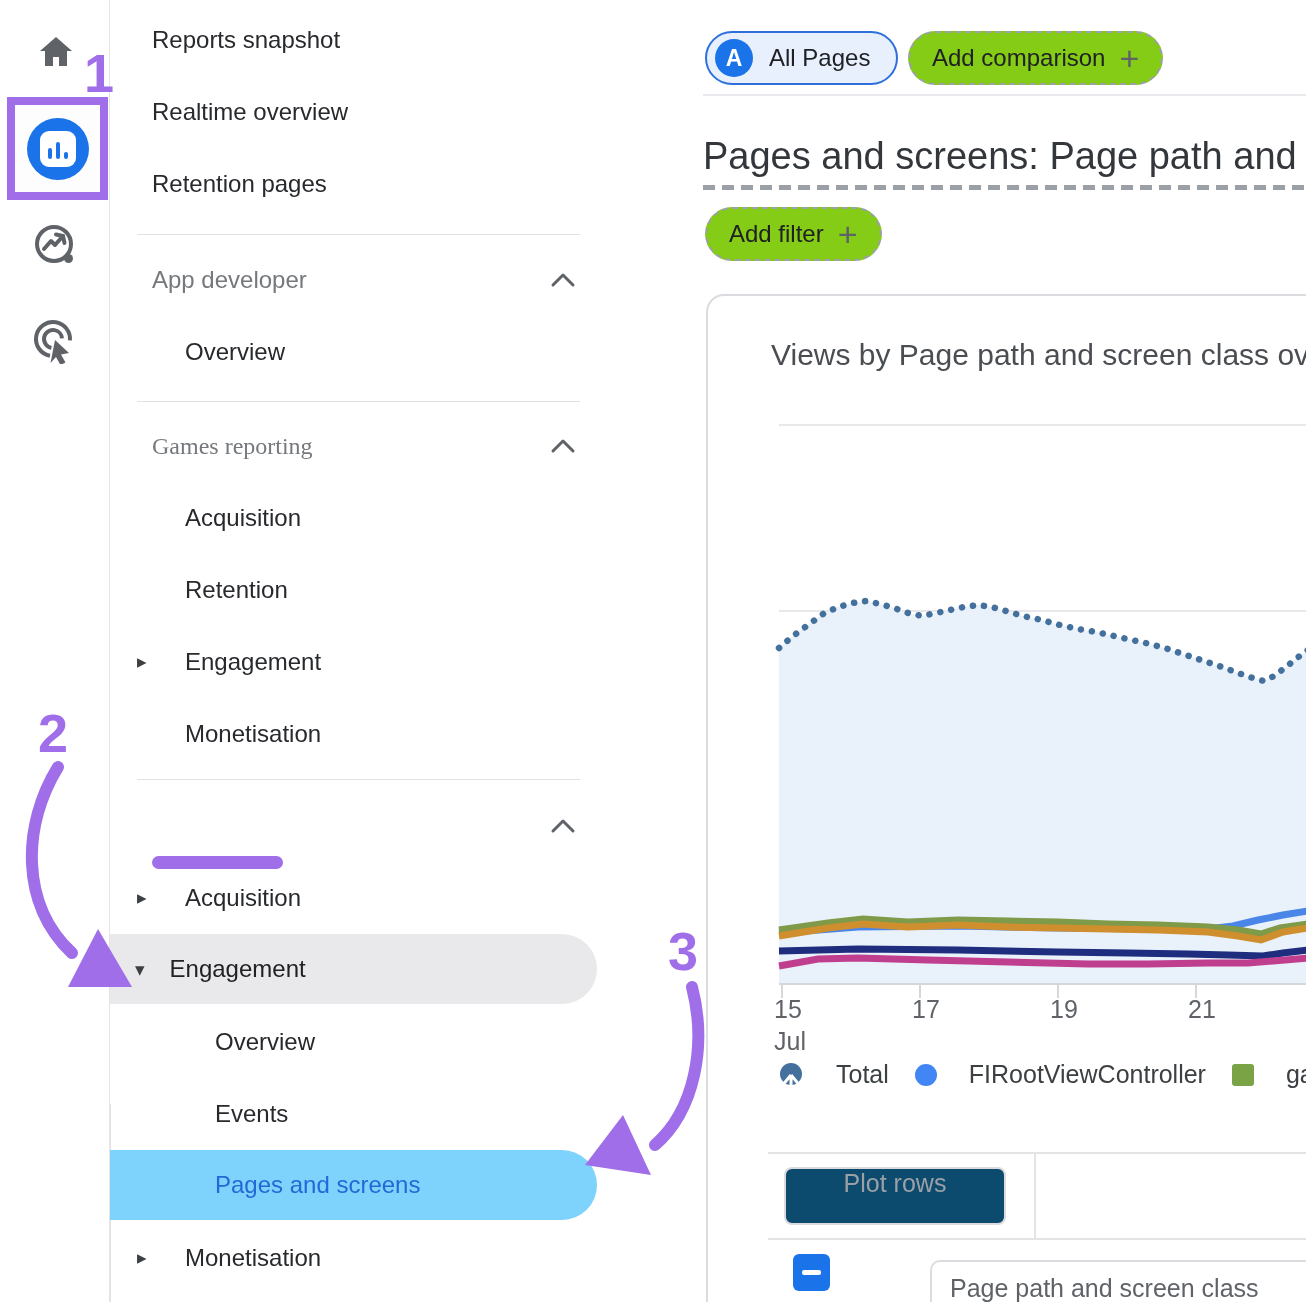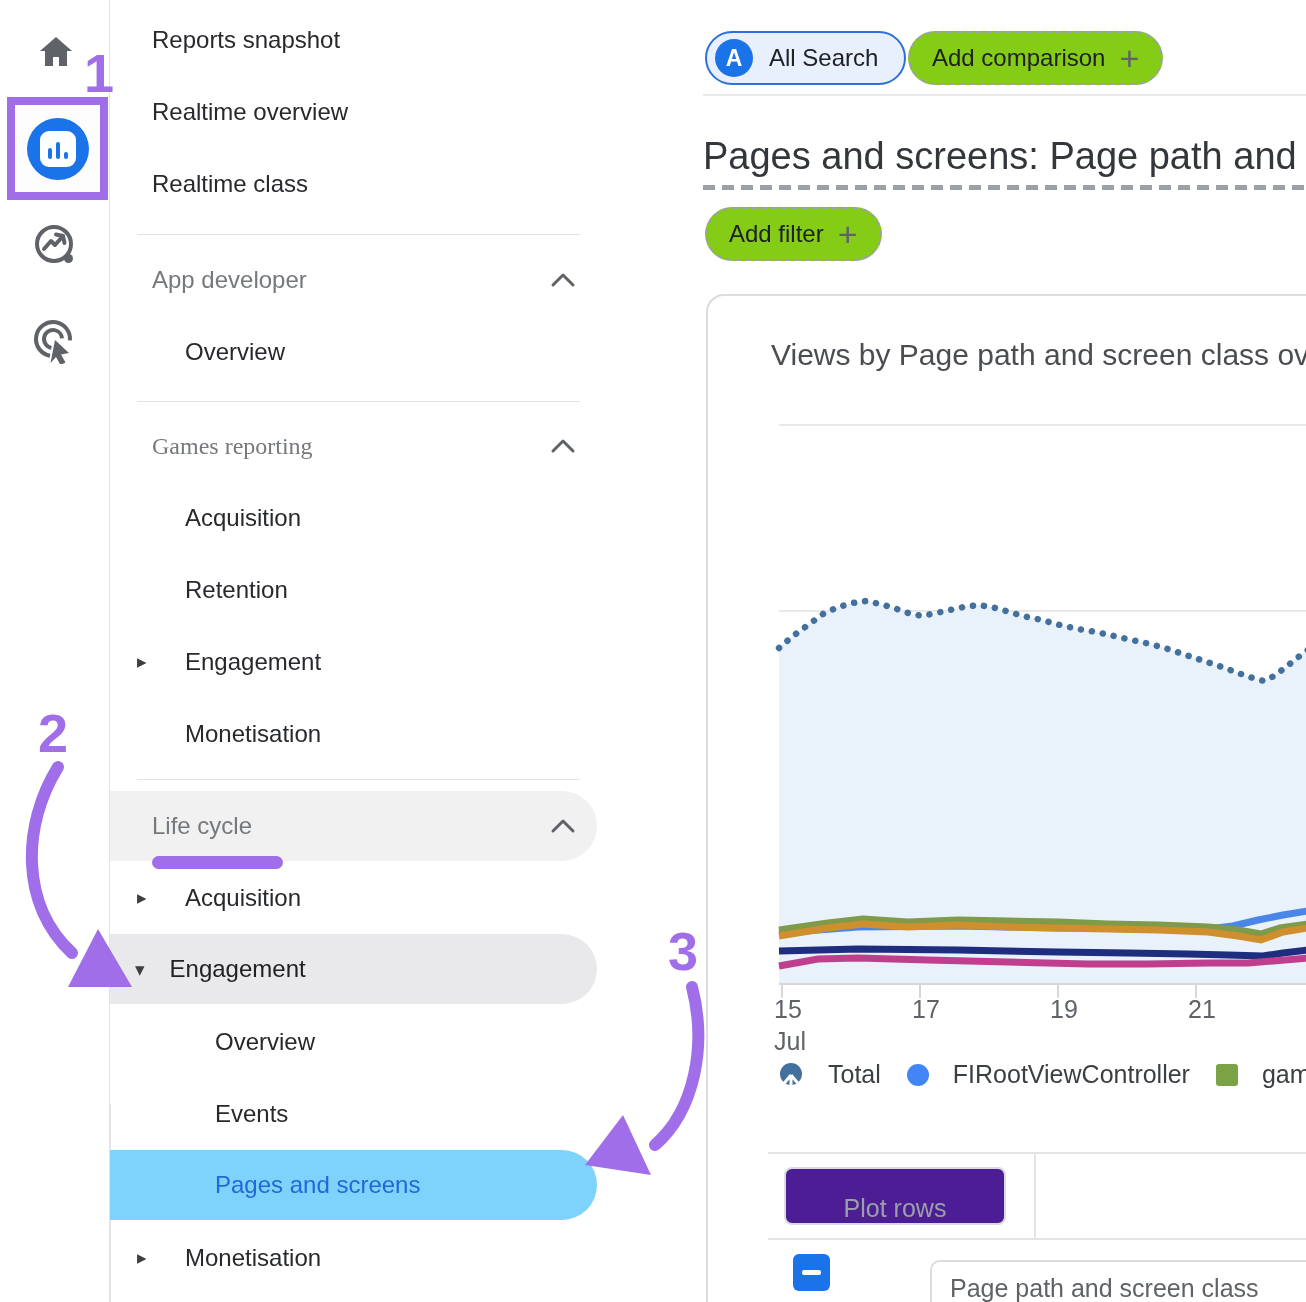--- a/index.html
+++ b/index.html
@@ -44,27 +44,27 @@
   .plus-glyph{font-size:34px;color:#5f6368;font-weight:400;line-height:0;}
   #page-title{left:703px;top:131px;width:603px;font-size:38px;line-height:50px;color:#33373b;white-space:nowrap;overflow:hidden;}
   #title-dashes{left:703px;top:185px;width:603px;height:5px;
     background:repeating-linear-gradient(90deg,#9aa0a6 0 12px,transparent 12px 19px);}
 
   
   #card{left:706px;top:294px;width:660px;height:1110px;background:#fff;border:2px solid #dadce0;border-radius:18px;}
   #chart-title{position:absolute;left:63px;top:42px;width:560px;font-size:30px;color:#4a4d51;white-space:nowrap;overflow:hidden;}
   #chart-svg{position:absolute;left:0;top:121px;}
   #legend{position:absolute;left:70px;top:764px;display:flex;align-items:center;white-space:nowrap;overflow:hidden;width:530px;}
-  .legend-item{display:flex;align-items:center;gap:24px;margin-right:26px;}
+  .legend-item{display:flex;align-items:center;gap:32px;margin-right:26px;}
   .legend-label{font-size:25px;color:#3c4043;}
   .legend-dot{width:22px;height:22px;border-radius:50%;background:#4285f4;}
   .legend-square{width:22px;height:22px;border-radius:3px;background:#7aa346;}
   .card-divider{position:absolute;background:#e4e4e6;}
   #plot-rows-btn{position:absolute;left:76px;top:871px;width:218px;height:54px;border:2px solid #dadce0;border-radius:8px;
-    background:#4c1d95;display:flex;align-items:flex-end;justify-content:center;font-size:25px;color:#9aa0a6;cursor:default;}
+    background:#0c4a6e;display:flex;align-items:flex-start;justify-content:center;font-size:25px;color:#9aa0a6;cursor:default;}
   #search-wrap{position:absolute;left:358px;top:880px;display:flex;align-items:center;gap:18px;}
   #search-input{border:none;outline:none;font-size:25px;color:#5f6368;font-family:"Liberation Sans",sans-serif;width:180px;background:transparent;}
   #search-input::placeholder{color:#5f6368;opacity:1;}
   #row-checkbox{position:absolute;left:85px;top:958px;width:37px;height:37px;background:#1a73e8;border-radius:6px;cursor:pointer;display:flex;align-items:center;justify-content:center;}
   #row-checkbox i{display:block;width:19px;height:5px;background:#fff;border-radius:2px;}
   #dimension-dd{position:absolute;left:222px;top:964px;width:430px;height:80px;border:2px solid #dadce0;border-radius:10px;
     display:flex;align-items:flex-start;padding:12px 0 0 18px;box-sizing:border-box;font-size:25px;color:#5f6368;cursor:pointer;background:#fff;}
 
   
   .step-num{position:absolute;font-size:54px;font-weight:bold;color:#a06ee8;line-height:1;}
@@ -109,21 +109,21 @@
 </div>
 
 <div class="abs" id="sidebar">
   <div class="nav-row" style="left:42px;top:22px;">
       <span>Reports snapshot</span>
     </div>
   <div class="nav-row" style="left:42px;top:94px;">
       <span>Realtime overview</span>
     </div>
   <div class="nav-row" style="left:42px;top:166px;">
-      <span>Realtime class</span>
+      <span>Retention pages</span>
     </div>
 
   <div class="sb-divider" style="top:234px;"></div>
 
   <div class="nav-row nav-header" style="left:42px;top:262px;">
       <span>App developer</span>
     </div>
   <div class="abs chev" style="top:272px;">
     <svg width="26" height="16">
         <polyline points="3,13 13,3 23,13" fill="none" stroke="#5f6368" stroke-width="3" stroke-linecap="round" stroke-linejoin="round"></polyline>
@@ -152,23 +152,20 @@
   <span class="abs caret" style="left:27px;top:652px;">▸</span>
   <div class="nav-row" style="left:75px;top:644px;">
       <span>Engagement</span>
     </div>
   <div class="nav-row" style="left:75px;top:716px;">
       <span>Monetisation</span>
     </div>
 
   <div class="sb-divider" style="top:779px;"></div>
 
-  <div class="band" style="top:791px;background:#f1f1f2;">
-    <span class="nav-header" style="margin-left:42px;font-size:24px;">Life cycle</span>
-  </div>
   <div class="abs chev" style="top:818px;">
     <svg width="26" height="16">
         <polyline points="3,13 13,3 23,13" fill="none" stroke="#5f6368" stroke-width="3" stroke-linecap="round" stroke-linejoin="round"></polyline>
       </svg>
   </div>
   <div class="abs" id="lc-underline"></div>
 
   <span class="abs caret" style="left:27px;top:888px;">▸</span>
   <div class="nav-row" style="left:75px;top:880px;">
       <span>Acquisition</span>
@@ -191,21 +188,21 @@
   </div>
 
   <span class="abs caret" style="left:27px;top:1248px;">▸</span>
   <div class="nav-row" style="left:75px;top:1240px;">
       <span>Monetisation</span>
     </div>
 </div>
 
 <div class="abs" id="all-users-chip">
   <span id="all-users-avatar">A</span>
-  <span class="chip-label">All Search</span>
+  <span class="chip-label">All Pages</span>
 </div>
 <div class="dashed-pill" id="add-comparison">
   <span class="chip-label">Add comparison</span>
   <span class="plus-glyph">+</span>
 </div>
 <div class="abs" id="top-divider"></div>
 
 <div class="abs" id="page-title">Pages and screens: Page path and screen class</div>
 <div class="abs" id="title-dashes"></div>
 

